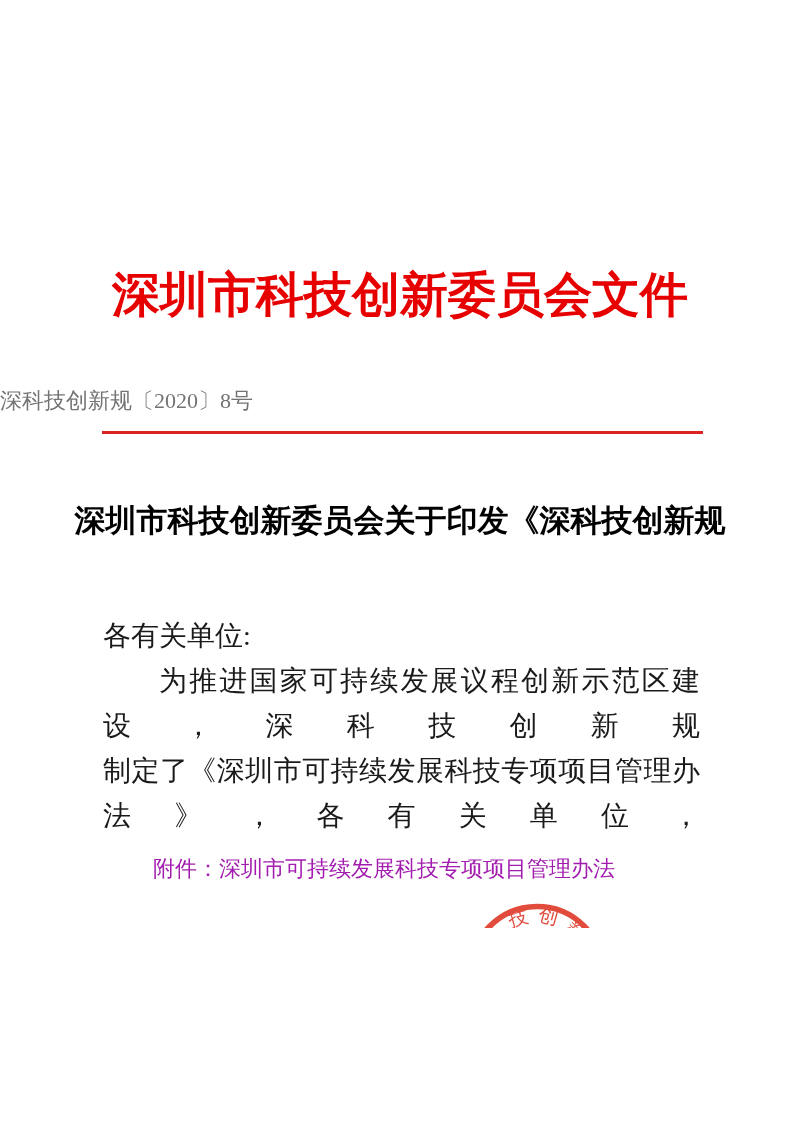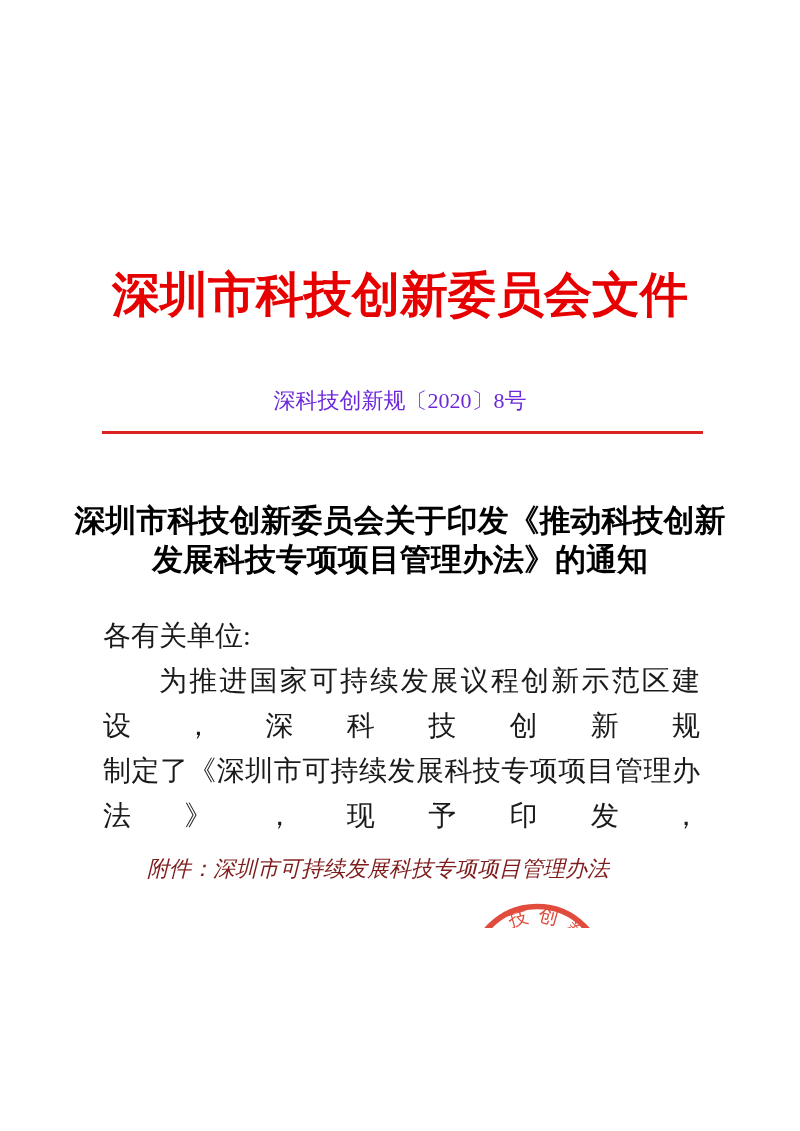--- a/index.html
+++ b/index.html
@@ -27,24 +27,23 @@
     font-weight: bold;
     color: #e60000;
     letter-spacing: 0px;
     white-space: nowrap;
   }
   .doc-number {
     position: absolute;
     top: 387px;
     left: 0;
     width: 100%;
-    text-align: center;
     font-size: 22px;
     line-height: 28px;
-    color: #6d28d9;
+    color: #737373;
   }
   .red-rule {
     position: absolute;
     top: 431px;
     left: 102px;
     width: 601px;
     height: 3px;
     background: #dd2222;
   }
   .notice-title {
@@ -72,27 +71,26 @@
     text-align-last: justify;
   }
   .body-line.indent { text-indent: 2em; }
   .body-line.last {
     text-align: left;
     text-align-last: left;
   }
   .attachment-line {
     position: absolute;
     top: 846px;
-    left: 103px;
+    left: 109px;
     width: 597px;
     font-size: 22px;
     line-height: 45px;
     text-indent: 2em;
-    color: #7f1d1d;
-    font-style: italic;
+    color: #a21caf;
   }
   .sign-block {
     position: absolute;
     top: 926px;
     right: 170px;
     width: 212px;
     text-align: center;
     font-size: 22px;
     line-height: 34px;
     color: #1a1a1a;
@@ -112,28 +110,27 @@
 
 <div class="page">
 
   <div class="agency-title">深圳市科技创新委员会文件</div>
 
   <div class="doc-number">深科技创新规〔2020〕8号</div>
 
   <div class="red-rule"></div>
 
   <div class="notice-title">
-    <div>深圳市科技创新委员会关于印发《推动科技创新</div>
-    <div>发展科技专项项目管理办法》的通知</div>
+    <div>深圳市科技创新委员会关于印发《深科技创新规</div>
   </div>
 
   <div class="body-block">
     <div class="body-line last">各有关单位:</div>
     <div class="body-line indent">为推进国家可持续发展议程创新示范区建设，深科技创新规</div>
-    <div class="body-line">制定了《深圳市可持续发展科技专项项目管理办法》，现予印发，</div>
+    <div class="body-line">制定了《深圳市可持续发展科技专项项目管理办法》，各有关单位，</div>
   </div>
 
   <div class="attachment-line">附件：深圳市可持续发展科技专项项目管理办法</div>
 
   <div class="sign-block">
     <div>深圳市科技创新委员会</div>
     <div>2020年6月22日</div>
   </div>
 
   <svg class="seal" viewBox="0 0 160 160" aria-hidden="true">

